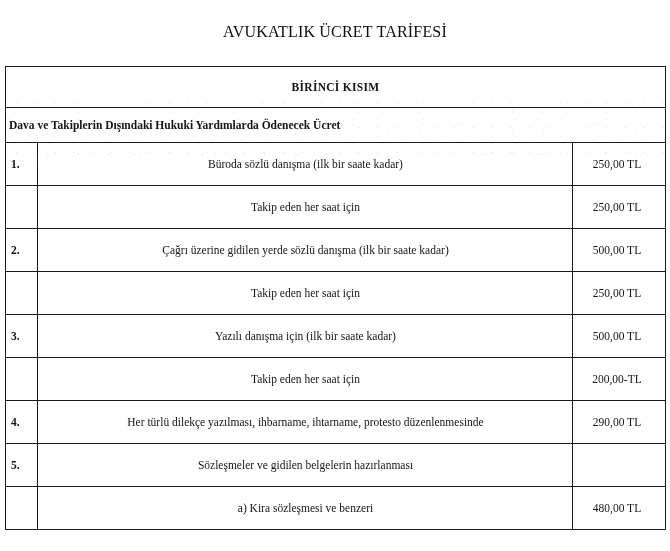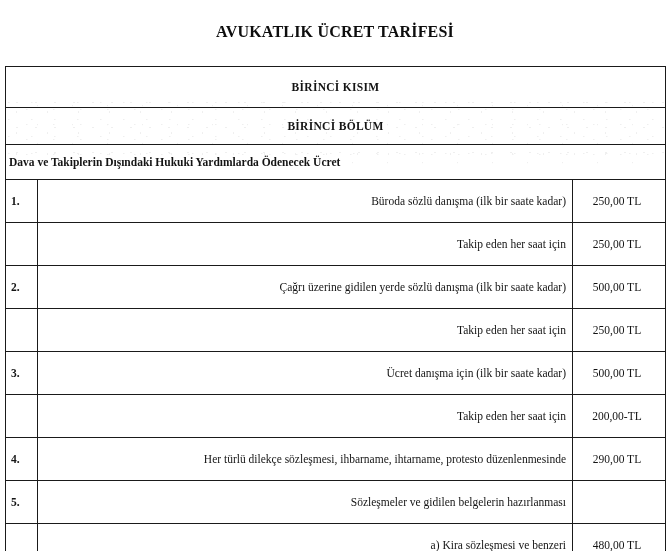--- a/index.html
+++ b/index.html
@@ -13,21 +13,21 @@
     height: 551px;
     overflow: hidden;
     font-family: "Liberation Serif", "DejaVu Serif", serif;
     color: #111111;
     position: relative;
   }
 
   
   .doc-title {
     text-align: center;
-    font-weight: bold;
+    font-weight: normal;
     font-size: 16px;
     letter-spacing: 0.2px;
     margin: 22px 0 0 0;
     padding: 0;
     line-height: 20px;
     color: #0d0d0d;
   }
 
   
   .tariff-table-wrap {
@@ -83,21 +83,21 @@
 
   
   td.num {
     text-align: left;
     font-weight: bold;
     font-size: 11.5px;
     padding: 0 0 0 5px;
     height: 36px;
   }
   td.desc {
-    text-align: right;
+    text-align: center;
     padding: 3px 6px 3px 7px;
     height: 36px;
   }
   td.price {
     text-align: center;
     padding: 0 7px 0 3px;
     white-space: nowrap;
     height: 36px;
   }
   td.price.empty { }
@@ -131,23 +131,20 @@
       <col class="c-num">
       <col class="c-desc">
       <col class="c-price">
     </colgroup>
     <tbody>
 
       <tr>
         <td class="band" colspan="3">BİRİNCİ KISIM</td>
       </tr>
 
-      <tr>
-        <td class="band-sub" colspan="3">BİRİNCİ BÖLÜM</td>
-      </tr>
 
       <tr>
         <td class="band-desc" colspan="3">Dava ve Takiplerin Dışındaki Hukuki Yardımlarda Ödenecek Ücret</td>
       </tr>
 
       <tr>
         <td class="num">1.</td>
         <td class="desc">Büroda sözlü danışma (ilk bir saate kadar)</td>
         <td class="price">250,00 TL</td>
       </tr>
@@ -165,33 +162,33 @@
       </tr>
 
       <tr>
         <td class="num"></td>
         <td class="desc">Takip eden her saat için</td>
         <td class="price">250,00 TL</td>
       </tr>
 
       <tr>
         <td class="num">3.</td>
-        <td class="desc">Ücret danışma için (ilk bir saate kadar)</td>
+        <td class="desc">Yazılı danışma için (ilk bir saate kadar)</td>
         <td class="price">500,00 TL</td>
       </tr>
 
       <tr>
         <td class="num"></td>
         <td class="desc">Takip eden her saat için</td>
         <td class="price">200,00-TL</td>
       </tr>
 
       <tr>
         <td class="num">4.</td>
-        <td class="desc">Her türlü dilekçe sözleşmesi, ihbarname, ihtarname, protesto düzenlenmesinde</td>
+        <td class="desc">Her türlü dilekçe yazılması, ihbarname, ihtarname, protesto düzenlenmesinde</td>
         <td class="price">290,00 TL</td>
       </tr>
 
       <tr>
         <td class="num">5.</td>
         <td class="desc">Sözleşmeler ve gidilen belgelerin hazırlanması</td>
         <td class="price empty"></td>
       </tr>
 
       <tr>

